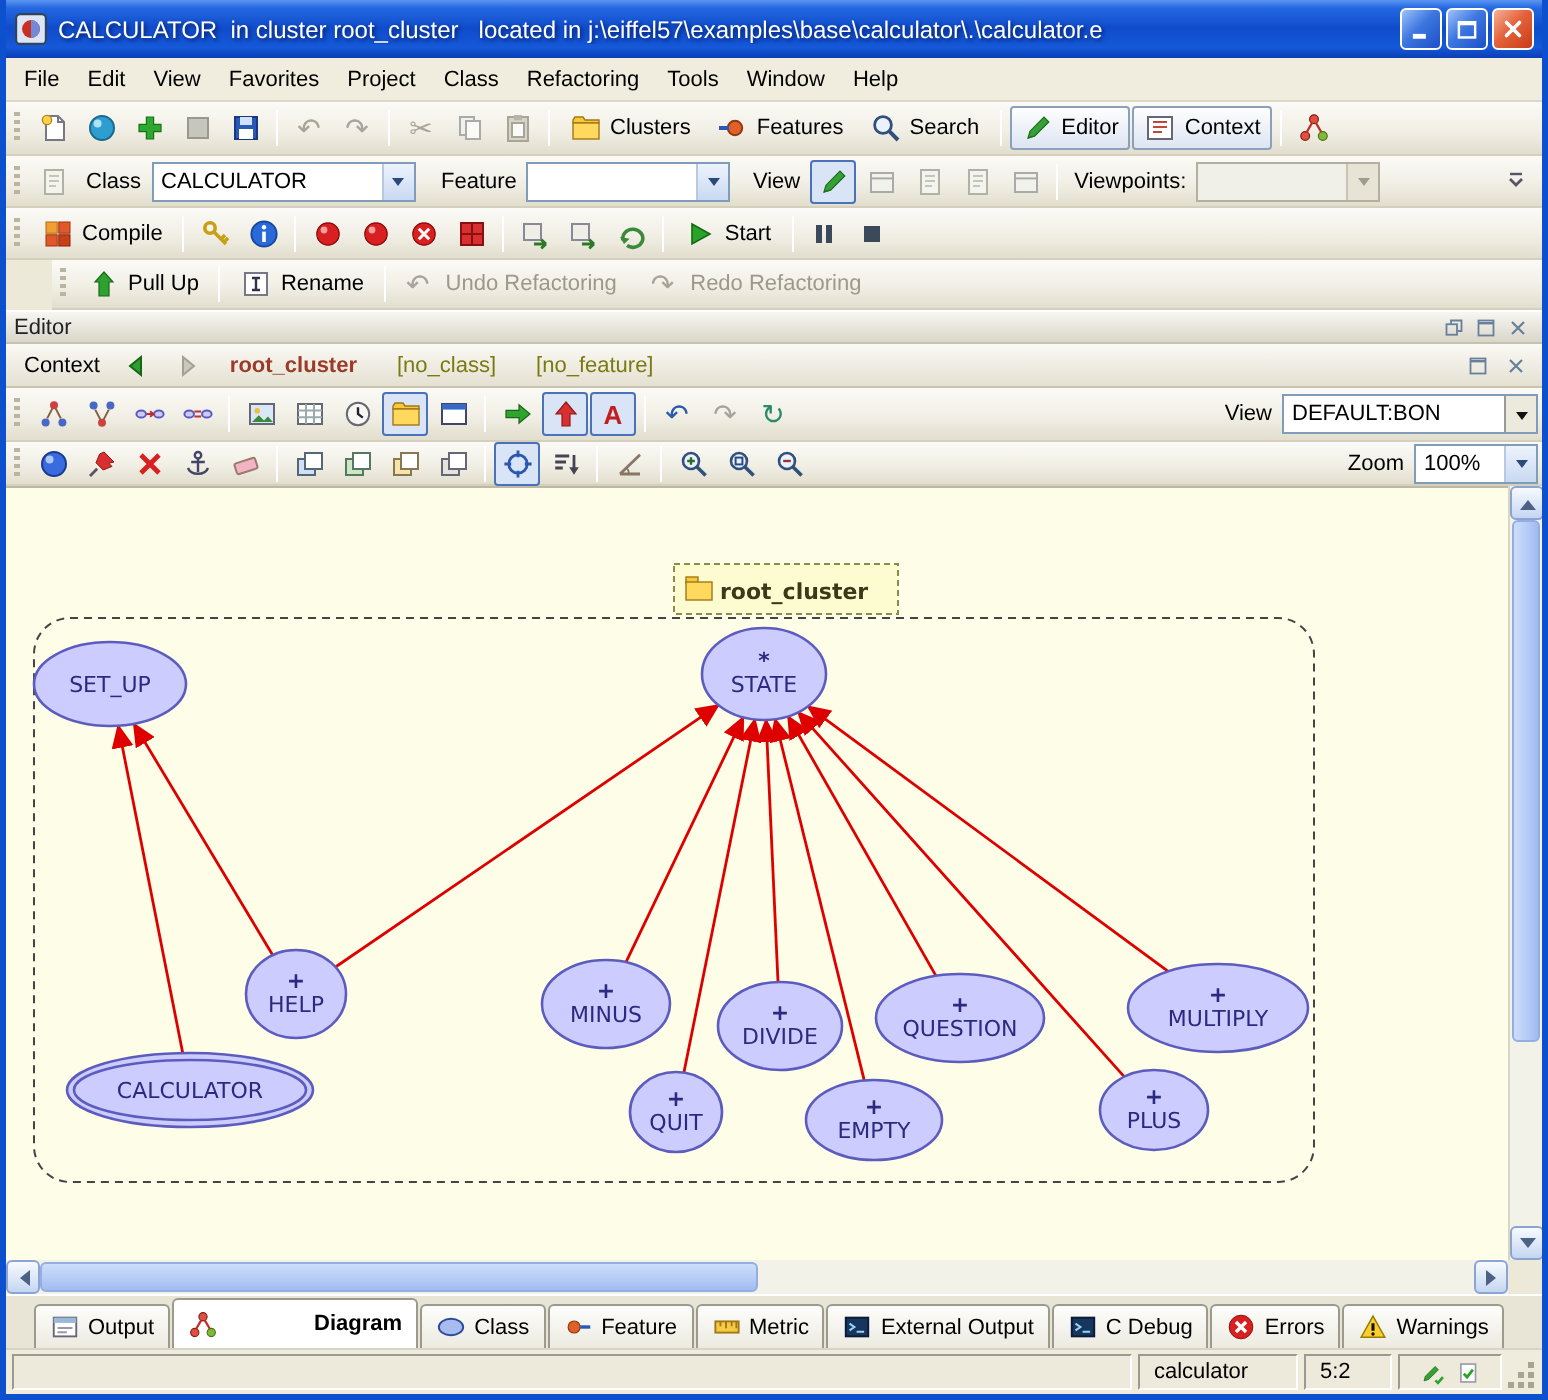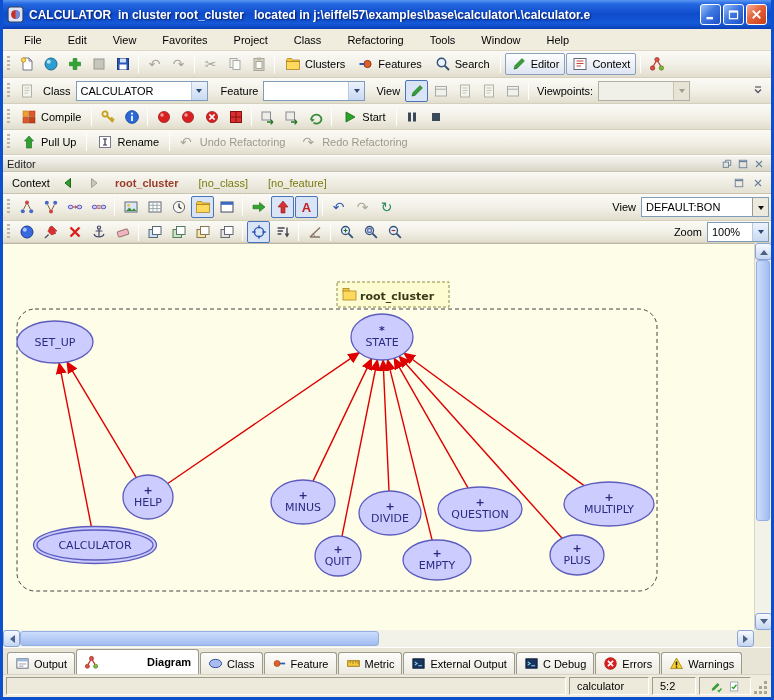--- a/index.html
+++ b/index.html
@@ -6,41 +6,41 @@
   html,body { font-family: "Liberation Sans", sans-serif; font-size: 11px; }
   .window { width: 774px; height: 700px; display: flex; flex-direction: column;
     border-left: 3px solid #0C50CE; border-right: 3px solid #0C50CE; border-bottom: 3px solid #0C50CE;
     background: #ECE9D8; overflow: hidden; }
 
   
   .titlebar { height: 29px; flex: 0 0 29px; display: flex; align-items: center; gap: 5px; padding: 0 4px;
     background: linear-gradient(180deg,#5A96F2 0%,#2467E0 14%,#0F4CCC 48%,#1558D8 82%,#0A3EB4 100%); }
   .titlebar .appicon { width: 17px; height: 17px; }
   .titlebar .appicon svg { width: 17px; height: 17px; }
-  .title-text { flex: 1; color: #fff; font-weight: bold; font-size: 12px; white-space: pre; overflow: hidden;
+  .title-text { flex: 1; color: #fff; font-weight: normal; font-size: 12px; white-space: pre; overflow: hidden;
     text-shadow: 1px 1px 2px rgba(0,10,60,.75); }
   .tb-btns { display: flex; gap: 2px; }
   .wbtn { width: 21px; height: 21px; border: 1px solid #fff; border-radius: 3px; display: flex; align-items: center; justify-content: center; }
   .wbtn svg { width: 13px; height: 13px; }
   .wbtn.min, .wbtn.max { background: linear-gradient(135deg,#9CC2FA 0%,#3E77E0 45%,#1C50C8 100%); }
   .wbtn.close { background: linear-gradient(135deg,#F6B09A 0%,#E4633C 45%,#C83C16 100%); }
 
   
   .menubar { height: 22px; flex: 0 0 22px; display: flex; align-items: center; background: #F0EDDF;
     border-bottom: 1px solid #DCD8C6; padding-left: 2px; }
-  .menu-item { padding: 3px 7px; color: #000; cursor: default; margin-left: 12px; }
+  .menu-item { padding: 3px 7px; color: #000; cursor: default; }
 
   
   .toolbar { display: flex; align-items: center; gap: 1px; padding: 0 2px;
     background: linear-gradient(180deg,#FBFAF6 0%,#F1EFE5 55%,#E2DECE 100%);
     border-bottom: 1px solid #D4D0BC; }
   .tb1 { height: 27px; flex: 0 0 27px; }
   .tb2 { height: 26px; flex: 0 0 26px; }
   .tb3 { height: 26px; flex: 0 0 26px; }
-  .tb4 { height: 25px; flex: 0 0 25px; }
+  .tb4 { height: 25px; flex: 0 0 25px; margin-left: 23px; }
   .dtb1 { height: 27px; flex: 0 0 27px; }
   .dtb2 { height: 22px; flex: 0 0 22px; }
   .grip { width: 3px; height: 16px; margin: 0 4px 0 2px;
     background: repeating-linear-gradient(180deg,#B9B5A1 0 2px,transparent 2px 4px); }
   .sep { width: 1px; height: 18px; margin: 0 3px; background: #C2BEAA; border-right: 1px solid #FFFFFF; }
   .ibtn { width: 23px; height: 22px; display: inline-flex; align-items: center; justify-content: center;
     border: 1px solid transparent; border-radius: 2px; flex: 0 0 auto; }
   .ibtn svg { width: 16px; height: 16px; }
   .ibtn.pressed { border: 1px solid #4A72B8; background: #D9E4F6; }
   .g { font-size: 14px; line-height: 1; }
@@ -94,21 +94,21 @@
   .arr.left { border-right: 5px solid #4D6185; margin-left: -3px; }
   .arr.right { border-left: 5px solid #4D6185; margin-right: -3px; }
   .strack { flex: 1; position: relative; }
   .sthumb-v { position: absolute; left: 1px; right: 1px; top: 0; height: 74%;
     background: linear-gradient(90deg,#CCDEFC,#B4CAF6 60%,#A0BCF0); border: 1px solid #94AEE0; border-radius: 3px; }
   .sthumb-h { position: absolute; top: 1px; bottom: 1px; left: 0; width: 50%;
     background: linear-gradient(180deg,#CCDEFC,#B4CAF6 60%,#A0BCF0); border: 1px solid #94AEE0; border-radius: 3px; }
   .corner { width: 17px; flex: 0 0 17px; background: #ECE9D8; }
 
   
-  .tabbar { height: 27px; flex: 0 0 27px; display: flex; align-items: flex-end; gap: 1px; padding: 2px 2px 0 4px;
+  .tabbar { height: 27px; flex: 0 0 27px; display: flex; align-items: flex-end; gap: 1px; padding: 2px 2px 0 14px;
     background: #E9E5D6; border-top: 1px solid #fff; }
   .tab { display: inline-flex; align-items: center; gap: 4px; height: 22px; padding: 0 7px;
     border: 1px solid #9C9A8C; border-bottom: none; border-radius: 3px 3px 0 0;
     background: linear-gradient(180deg,#FDFDFB,#ECEAE0); white-space: nowrap; }
   .tab.selected { background: #FFFFFF; height: 25px; font-weight: bold; gap: 48px; }
   .tab .ticn { width: 15px; height: 15px; display: inline-flex; }
   .tab .ticn svg { width: 15px; height: 15px; }
 
   
   .statusbar { height: 23px; flex: 0 0 23px; display: flex; align-items: center; gap: 3px; padding: 2px 3px;

